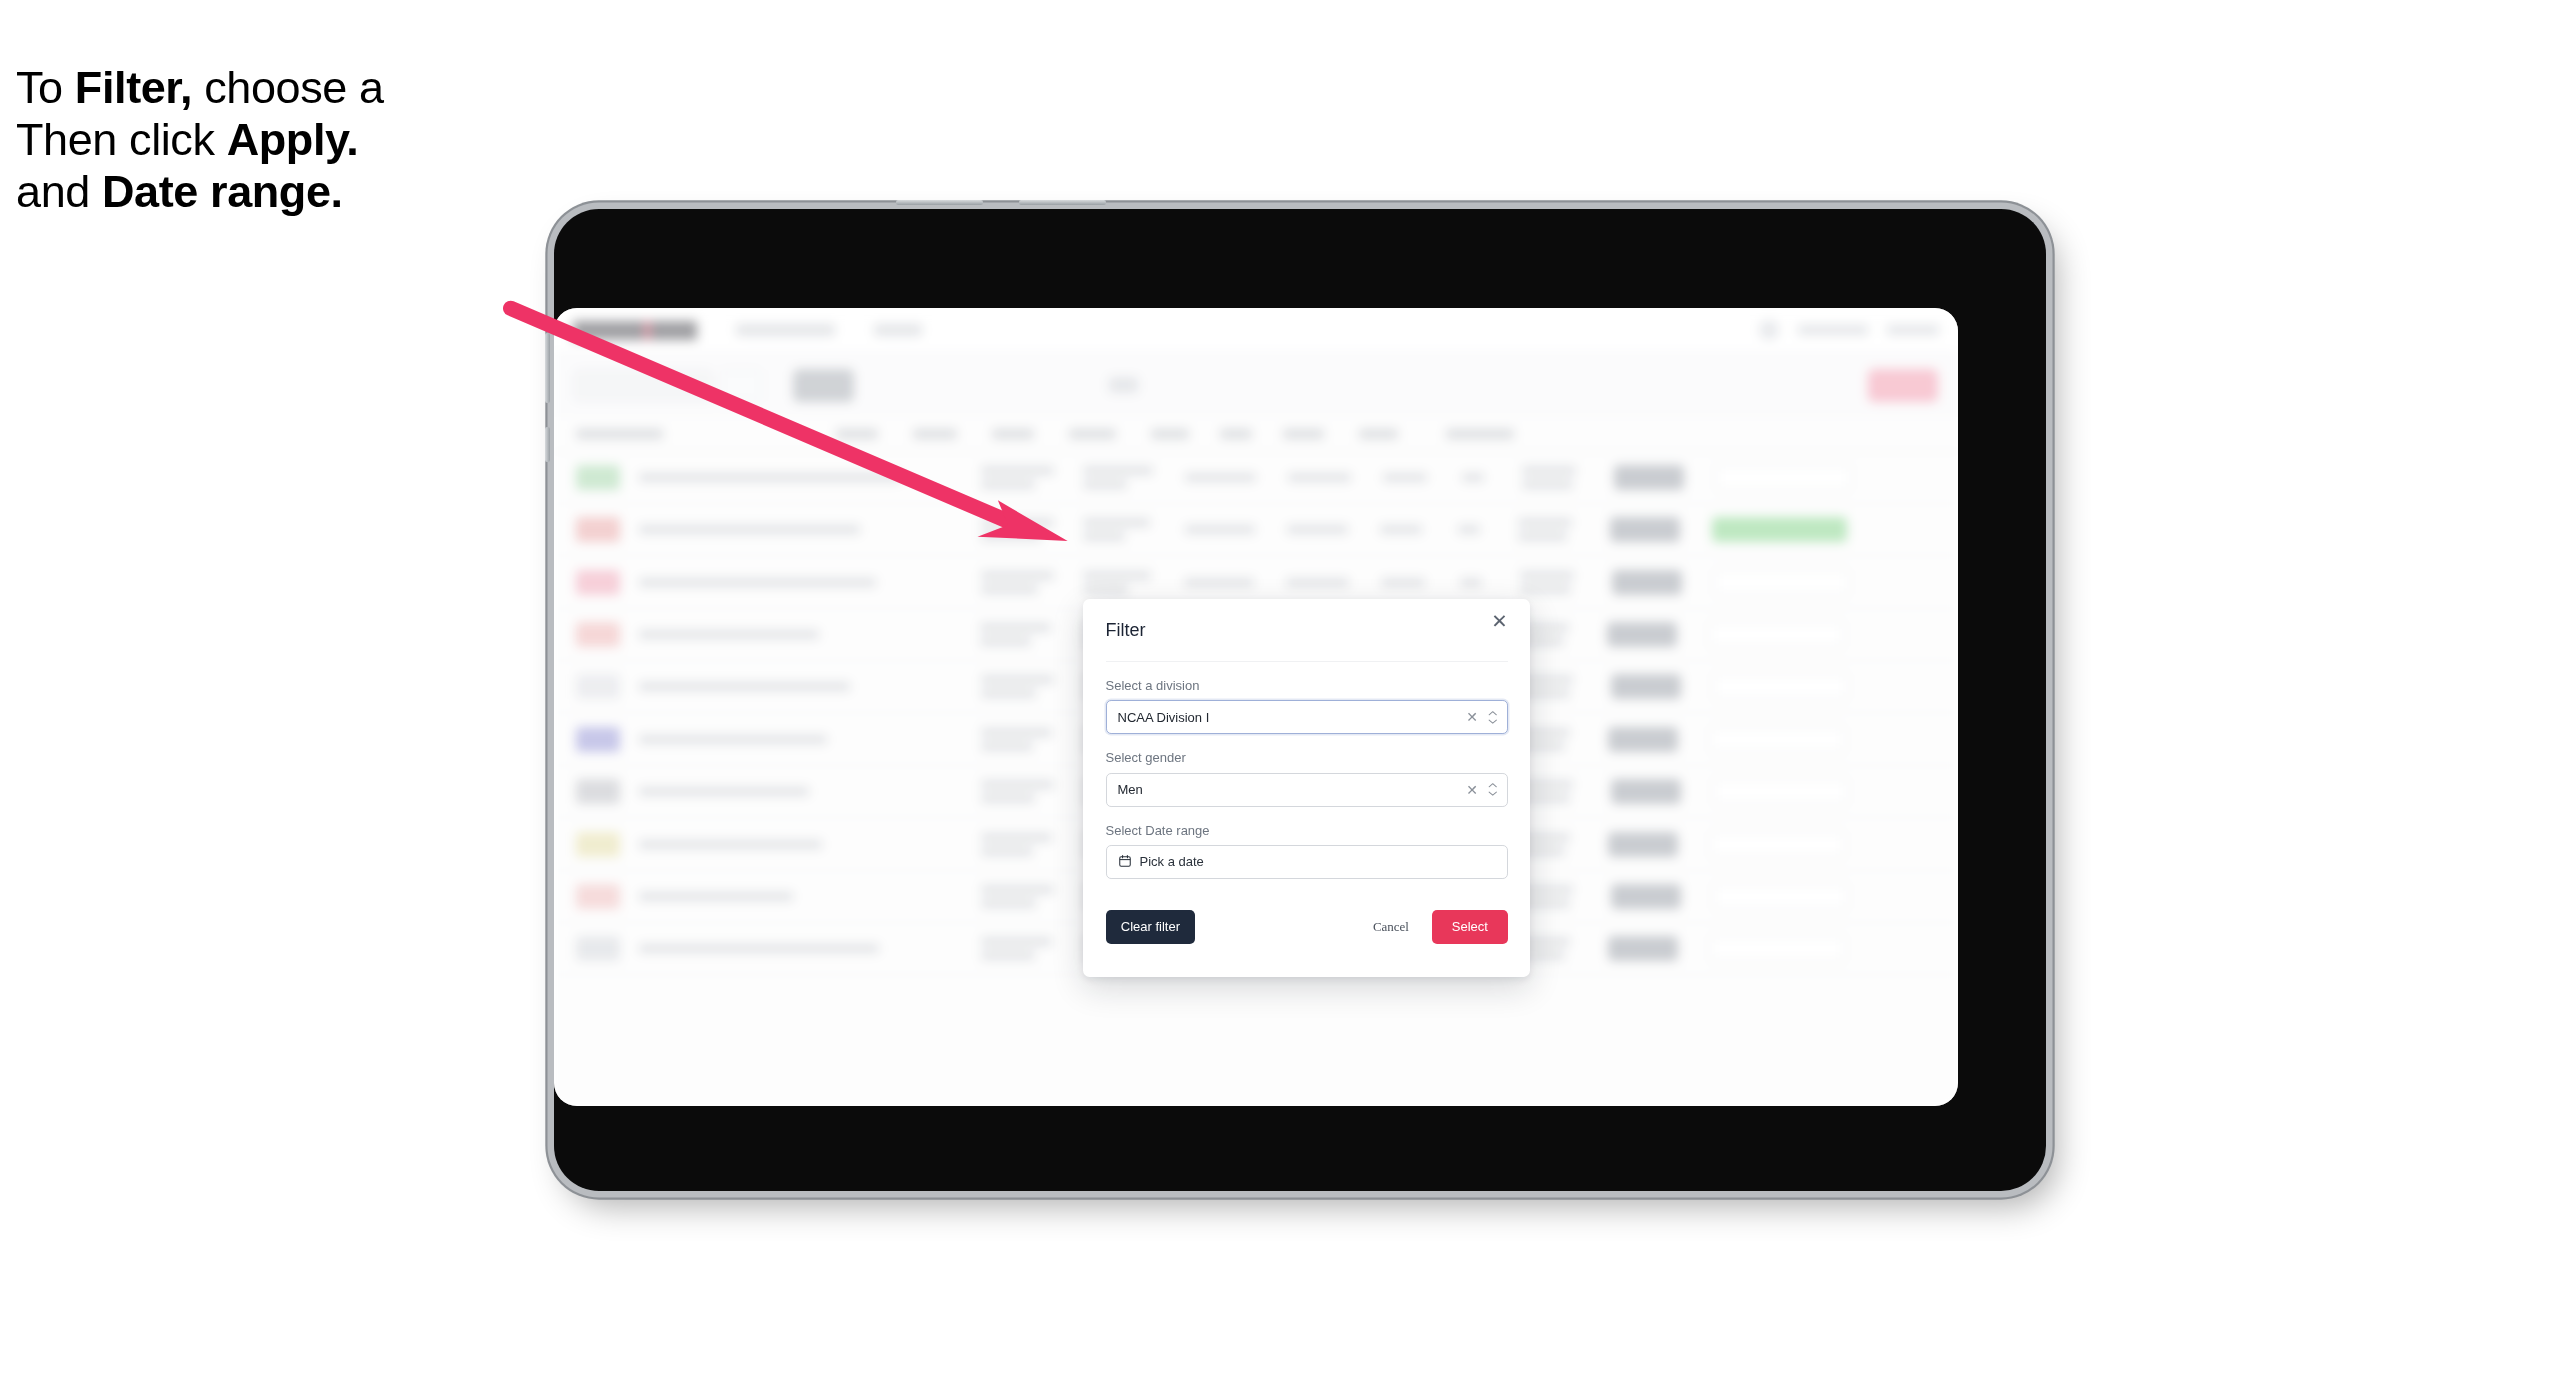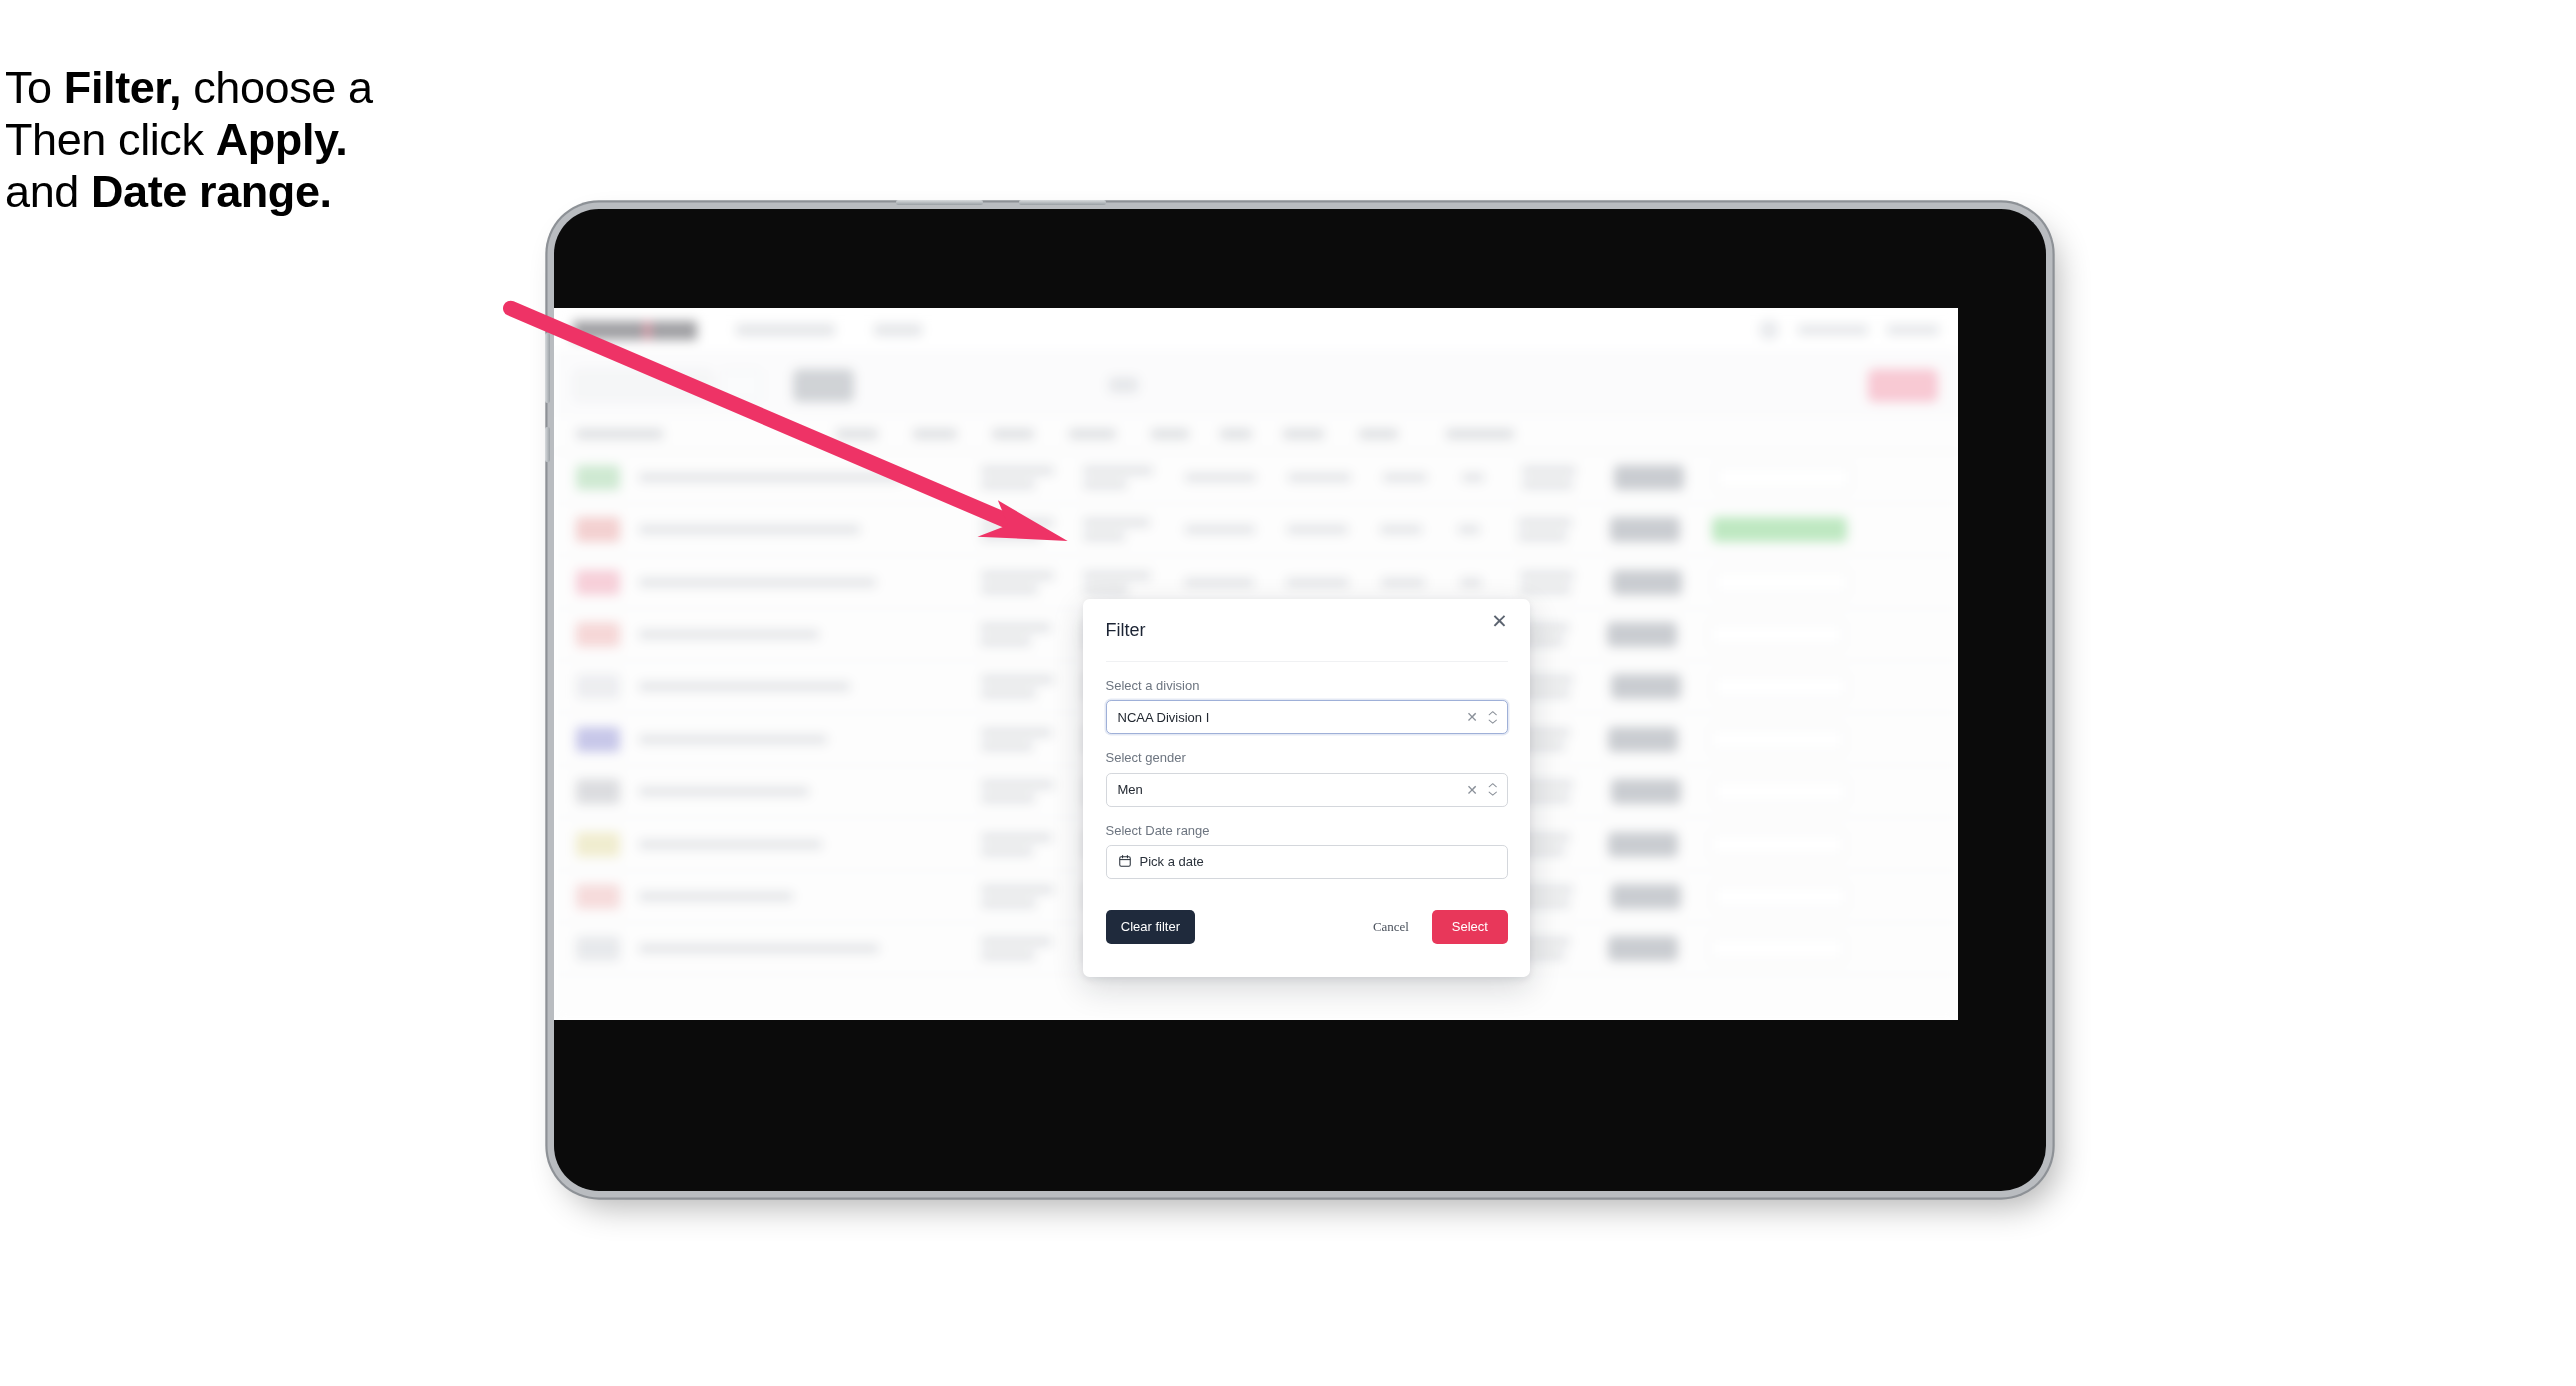--- a/index.html
+++ b/index.html
@@ -15,21 +15,21 @@
   #stage {
     position: relative;
     width: 2576px;
     height: 1386px;
     background: #ffffff;
   }
 
   
   #caption {
     position: absolute;
-    left: 5px;
+    left: 16px;
     top: 62px;
     width: 553px;
     font-size: 45px;
     line-height: 1.15;
     color: #000000;
     letter-spacing: -0.4px;
   }
   #caption .ln { display: block; white-space: nowrap; }
   #caption b { font-weight: 700; }
 
@@ -74,23 +74,24 @@
             box-shadow: 0 0 2.2px rgba(120,140,190,0.45); }
   #dot-d  { top: 516px; width: 26px; height: 17.5px; }
   #dot-e  { top: 551px; width: 26px; height: 17.5px; }
 
   
   #screen {
     position: absolute;
     left: 0px;
     top: 99px;
     width: 1404px;
-    height: 712px;
+    height: 798px;
     background: #ffffff;
     overflow: hidden;
+    border-radius: 23px;
   }
 
   
   #app {
     position: absolute;
     inset: 0;
     filter: blur(5.1px);
     background: #fdfdfd;
   }
 

